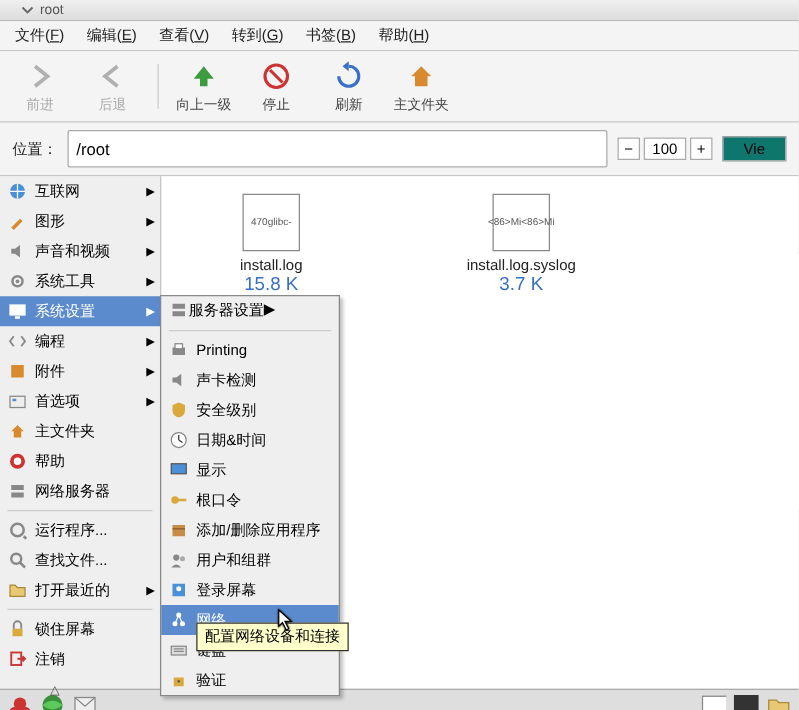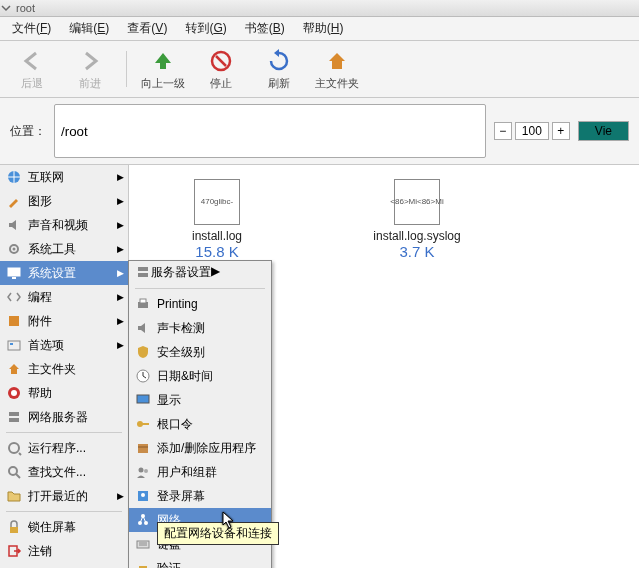--- a/index.html
+++ b/index.html
@@ -1,39 +1,39 @@
 <!DOCTYPE html>
 <html><head>
 <meta charset="utf-8">
 <style>
 html,body{margin:0;padding:0;font-family:"Microsoft YaHei",SimSun,Arial,sans-serif;font-size:12px;background:#e8e8e8;overflow:hidden}
 body{width:639px;height:568px}
 
 
-.titlebar{display:flex;align-items:center;height:16px;background:linear-gradient(#f0f0f0,#dcdcdc);border-bottom:1px solid #bbb;padding:0 0;gap:4px}
+.titlebar{display:flex;align-items:center;height:16px;background:linear-gradient(#f0f0f0,#dcdcdc);border-bottom:1px solid #bbb;padding:0 16px;gap:4px}
 .titlebar .chev{width:12px;height:12px;display:flex;align-items:center;justify-content:center}
 .title-text{color:#555;font-size:11px}
 
 
 .menubar{display:flex;gap:18px;padding:3px 12px;background:#f4f4f4;border-bottom:1px solid #c8c8c8}
 .menubar span{color:#222}
 .menubar u{text-decoration:underline}
 
 
 .toolbar{display:flex;gap:10px;padding:6px 8px;background:#f4f4f4;border-bottom:1px solid #c8c8c8;position:relative}
 .tb-btn{display:flex;flex-direction:column;align-items:center;gap:1px;width:48px}
 .tb-btn .ic{width:28px;height:28px;display:flex;align-items:center;justify-content:center}
 .tb-btn .lbl{font-size:11px;color:#444}
 .tb-btn.dis .lbl{color:#aaa}
 .tb-sep{width:1px;background:#ccc;margin:4px 2px}
 
 
 .locbar{display:flex;align-items:center;gap:8px;padding:6px 10px;background:#f4f4f4;border-bottom:1px solid #c8c8c8}
 .locbar .lbl{color:#222}
-.locbar input{flex:1;height:20px;border:1px solid #aaa;border-radius:2px;padding:16px 6px;background:#fff}
+.locbar input{flex:1;height:20px;border:1px solid #aaa;border-radius:2px;padding:4px 6px;background:#fff}
 .zoom{display:flex;align-items:center;gap:3px}
 .zoom .sq{width:16px;height:16px;display:flex;align-items:center;justify-content:center;border:1px solid #aaa;background:#fff}
 .zoom .val{border:1px solid #aaa;background:#fff;padding:1px 6px}
 .view{border:1px solid #aaa;background:#0f766e;padding:2px 16px}
 
 
 .workspace{display:flex;height:410px;position:relative}
 
 
 .sidebar{width:128px;background:#efefef;border-right:1px solid #c8c8c8;display:flex;flex-direction:column;position:relative}
@@ -95,32 +95,32 @@
   <span>查看(<u>V</u>)</span>
   <span>转到(<u>G</u>)</span>
   <span>书签(<u>B</u>)</span>
   <span>帮助(<u>H</u>)</span>
 </div>
 
 <div class="toolbar">
   <div class="tb-btn dis">
     <span class="ic">
         <svg width="24" height="24">
+          <path d="M8 4 L18 12 L8 20" fill="none" stroke="#b0b0b0" stroke-width="3"></path>
+        </svg>
+      </span>
+    <span class="lbl">前进</span>
+  </div>
+  <div class="tb-btn dis">
+    <span class="ic">
+        <svg width="24" height="24">
           <path d="M16 4 L6 12 L16 20" fill="none" stroke="#b0b0b0" stroke-width="3"></path>
         </svg>
       </span>
     <span class="lbl">后退</span>
-  </div>
-  <div class="tb-btn dis">
-    <span class="ic">
-        <svg width="24" height="24">
-          <path d="M8 4 L18 12 L8 20" fill="none" stroke="#b0b0b0" stroke-width="3"></path>
-        </svg>
-      </span>
-    <span class="lbl">前进</span>
   </div>
   <div class="tb-sep"></div>
   <div class="tb-btn">
     <span class="ic">
         <svg width="24" height="24">
           <path d="M12 4 L20 14 L15 14 L15 20 L9 20 L9 14 L4 14 Z" fill="#3c9b3c"></path>
         </svg>
       </span>
     <span class="lbl">向上一级</span>
   </div>

